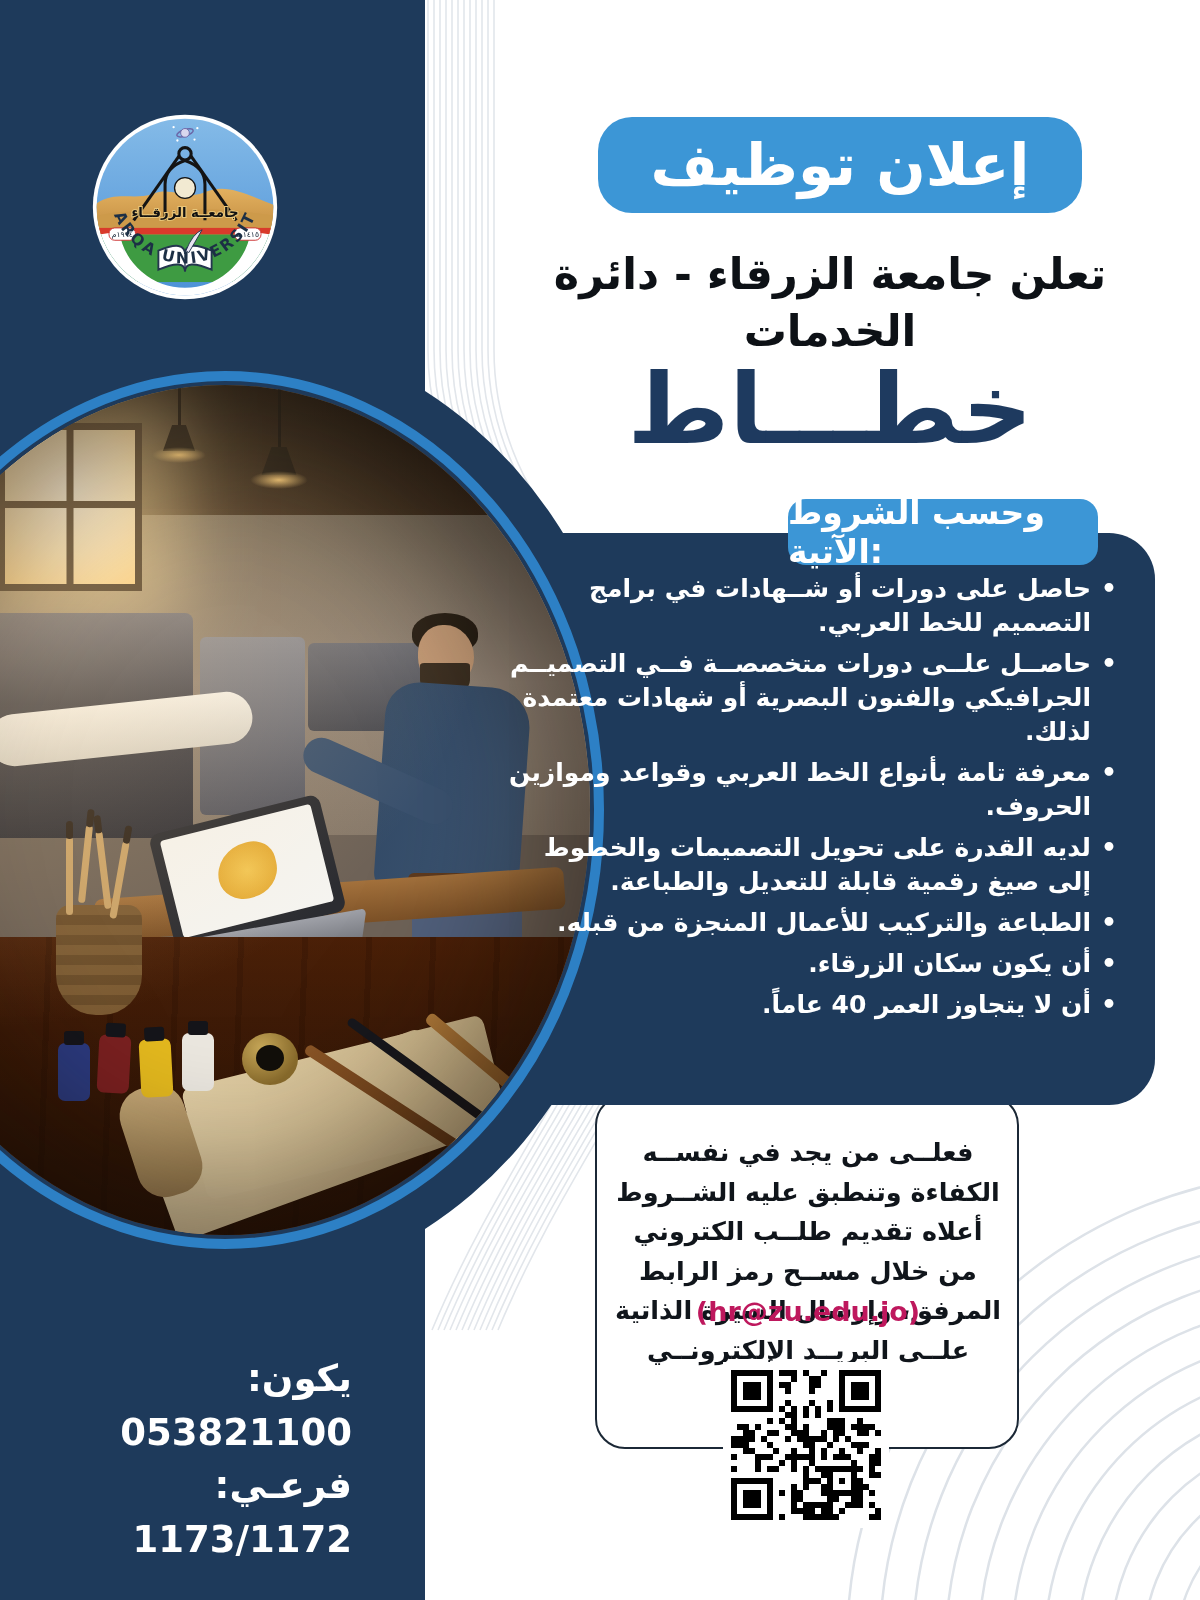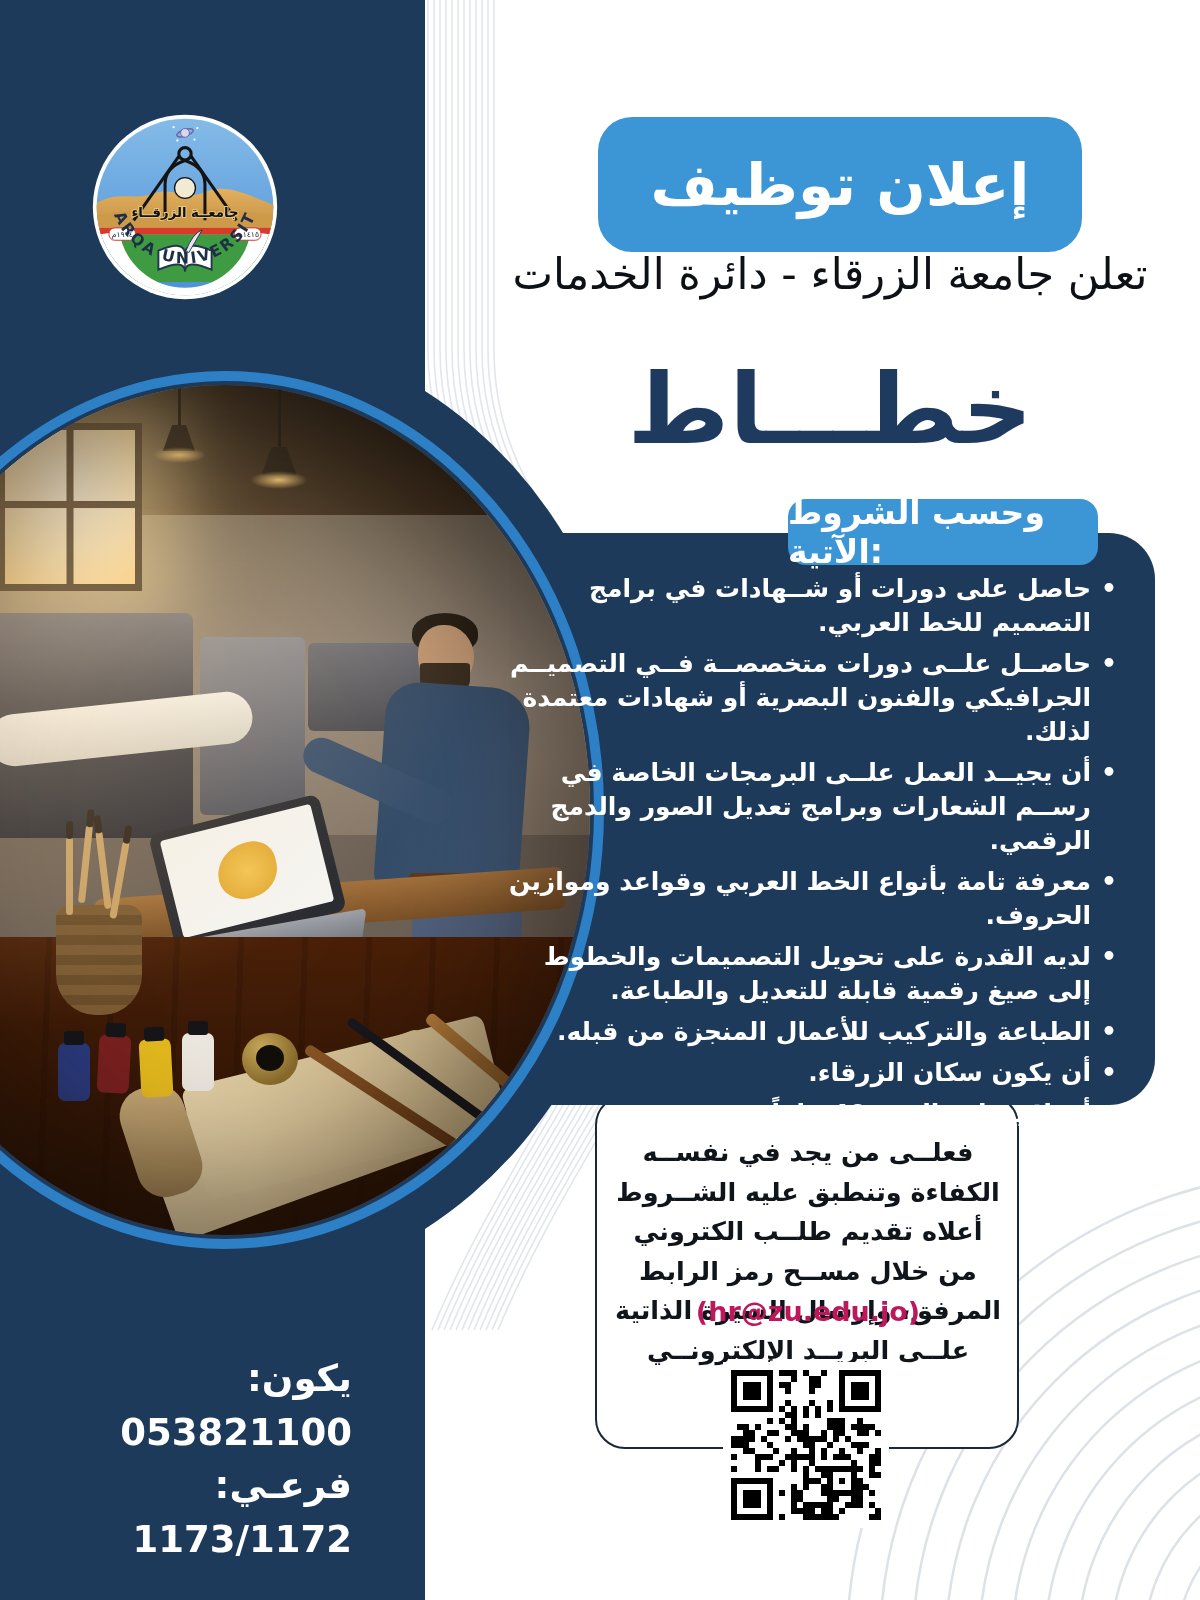--- a/index.html
+++ b/index.html
@@ -17,25 +17,25 @@
   .chip{left:788px;top:499px;width:310px;height:66px;background:#3c96d6;border-radius:18px;
         z-index:6;display:flex;align-items:center;justify-content:center;}
   .chip span{color:#fff;font-size:33px;font-weight:bold;}
   .bullets{left:495px;top:572px;width:622px;z-index:6;direction:rtl;color:#fff;}
   .bullets ul{list-style:none;margin:0;padding:0 26px 0 0;}
   .bullets li{position:relative;font-size:25px;font-weight:bold;line-height:1.36;
               margin-bottom:7px;}
   .bullets li::before{content:"•";position:absolute;right:-26px;top:0;font-size:25px;}
 
   
-  .badge{left:598px;top:117px;width:484px;height:135px;background:#3c96d6;border-radius:34px;
+  .badge{left:598px;top:117px;width:484px;height:96px;background:#3c96d6;border-radius:34px;
          z-index:6;display:flex;align-items:center;justify-content:center;}
   .badge span{color:#fff;font-size:58px;font-weight:bold;}
   .intro{left:480px;top:246px;width:700px;z-index:6;direction:rtl;text-align:center;
-         color:#0d1116;font-size:43px;font-weight:normal;line-height:1.33;}
+         color:#0d1116;font-size:43px;font-weight:bold;line-height:1.33;}
   .position{left:480px;top:356px;width:700px;z-index:6;direction:rtl;text-align:center;
             color:#1e3a5f;font-size:98px;font-weight:bold;line-height:1.1;}
 
   
   .appbox{left:595px;top:1095px;width:424px;height:354px;border:2px solid #1b2836;
           border-radius:30px;background:#fff;z-index:1;box-sizing:border-box;}
   .apptext{left:613px;top:1133px;width:390px;z-index:6;direction:rtl;text-align:center;
            color:#10151b;font-size:25.5px;font-weight:bold;line-height:1.55;}
   .appemail{left:613px;top:1296px;width:390px;z-index:6;text-align:center;color:#be185d;
             font-size:27px;font-weight:bold;direction:ltr;}
@@ -280,21 +280,20 @@
   <div class="ab position">خطـــاط</div>
 
   <div class="ab chip">
     <span>وحسب الشروط الآتية:</span>
   </div>
 
   <div class="ab bullets">
     <ul>
         <li>حاصل على دورات أو شــهادات في برامج التصميم للخط العربي.</li>
         <li>حاصــل علــى دورات متخصصــة فــي التصميــم الجرافيكي والفنون البصرية أو شهادات معتمدة لذلك.</li>
-        <li>أن يجيــد العمل علــى البرمجات الخاصة في رســم الشعارات وبرامج تعديل الصور والدمج الرقمي.</li>
         <li>معرفة تامة بأنواع الخط العربي وقواعد وموازين الحروف.</li>
         <li>لديه القدرة على تحويل التصميمات والخطوط إلى صيغ رقمية قابلة للتعديل والطباعة.</li>
         <li>الطباعة والتركيب للأعمال المنجزة من قبله.</li>
         <li>أن يكون سكان الزرقاء.</li>
         <li>أن لا يتجاوز العمر 40 عاماً.</li>
       </ul>
   </div>
 
   <div class="ab apptext">فعلــى من يجد في نفســه الكفاءة وتنطبق عليه الشــروط أعلاه تقديم طلــب الكتروني من خلال مســح رمز الرابط المرفق، وإرسال السيرة الذاتية علــى البريــد الإلكترونــي التالــي:</div>
   <div class="ab appemail">(hr@zu.edu.jo)</div>

